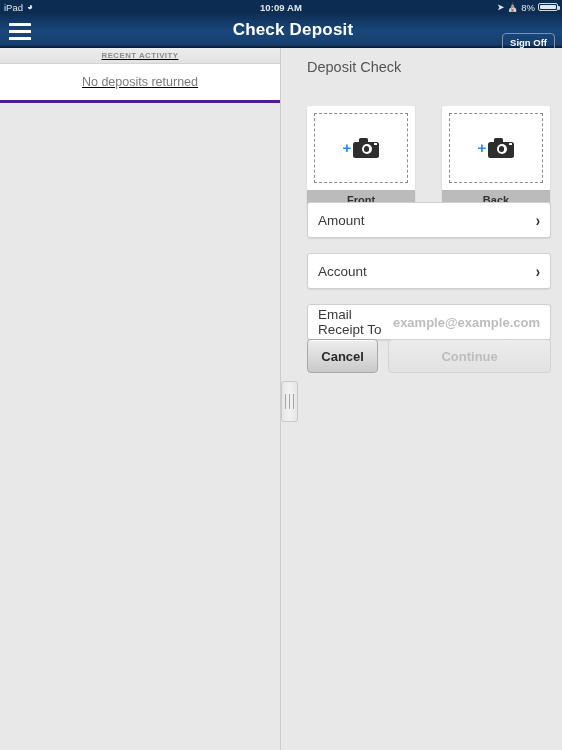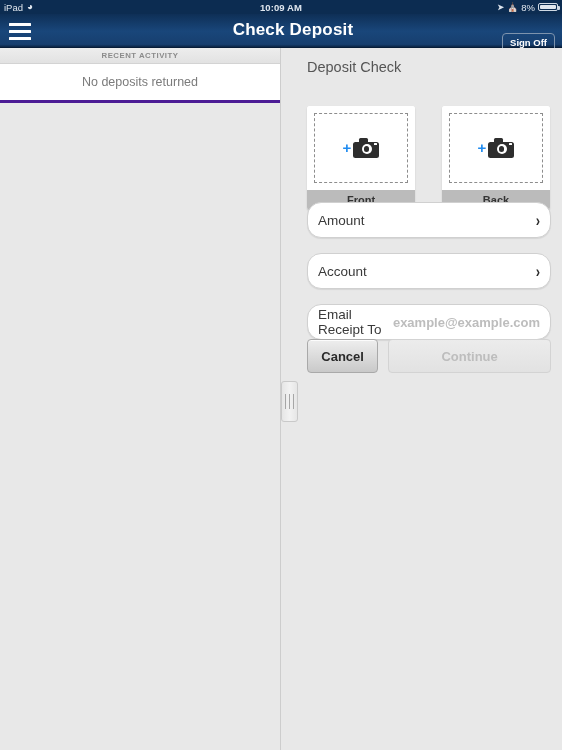--- a/index.html
+++ b/index.html
@@ -55,21 +55,21 @@
     position: absolute; right: 7px; top: 19px;
     border: 1px solid #7d93ad; border-radius: 4px;
     color: #ffffff; font-size: 9.5px; font-weight: bold;
     padding: 3.5px 7px; background: transparent; cursor: pointer;
     line-height: 1;
   }
 
   
   .left-pane {
     position: absolute; top: 48px; left: 0; width: 281px; height: 702px;
-    background: #e8e8e8; border-right: 1px solid #cdcdcd;
+    background: #e8e8e8; border-right: 1px solid #cdcdcd; text-decoration: underline;
   }
   .section-header {
     height: 16px; width: 100%;
     background: linear-gradient(to bottom, #ededed, #e2e2e2);
     border-bottom: 1px solid #d3d3d3;
     display: flex; align-items: center; justify-content: center;
     color: #8b8b8b; font-size: 7.8px; font-weight: bold; letter-spacing: .5px;
   }
   .empty-card {
     height: 39px; background: #ffffff;
@@ -135,21 +135,21 @@
   .cam-flash { position: absolute; right: 2.5px; top: 4.5px; width: 2.6px; height: 2.2px; background: #ffffff; border-radius: .5px; }
   .capture-label {
     height: 20px; background: #bbbbbb;
     display: flex; align-items: center; justify-content: center;
     color: #333333; font-size: 11px; font-weight: bold;
   }
 
   
   .form-stack { position: absolute; left: 25px; top: 154px; width: 244px; }
   .form-row {
-    height: 36px; background: #ffffff; border: 1px solid #d0d0d0; border-radius: 14px;
+    height: 36px; background: #ffffff; border: 1px solid #d0d0d0; border-radius: 3px;
     box-shadow: 0 1px 1px rgba(0,0,0,.08);
     display: flex; align-items: center; padding: 0 10px;
     margin-bottom: 15px; cursor: pointer;
   }
   .row-label { color: #3a3a3a; font-size: 13.5px; }
   .chevron {
     margin-left: auto; color: #2b2b2b; font-size: 13px; font-weight: bold;
     transform: scaleY(1.25);
   }
   .email-row { cursor: text; }

